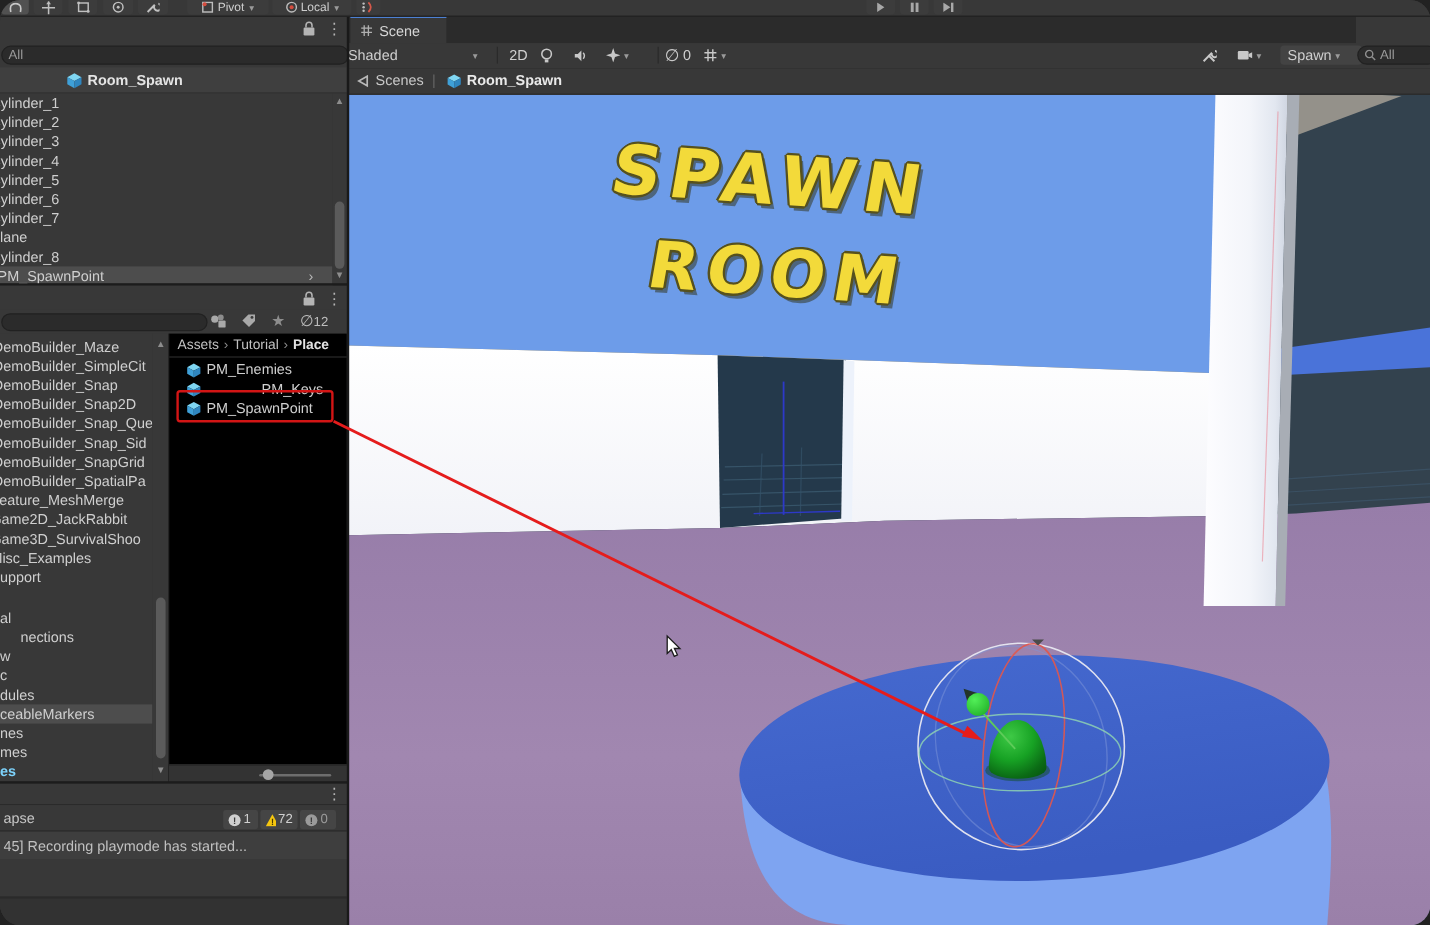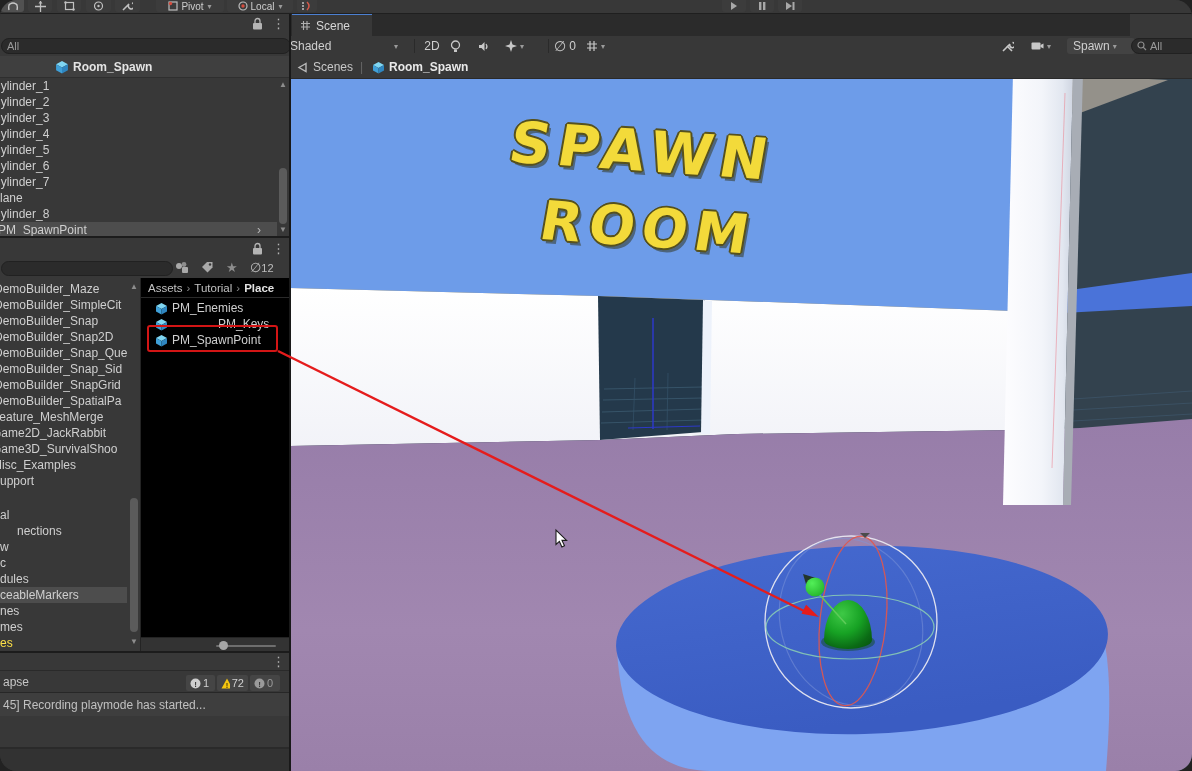--- a/index.html
+++ b/index.html
@@ -18,21 +18,21 @@
   .hdr{left:0;width:289px;height:22px;background:#383838;border-bottom:1px solid #2c2c2c;}
   .kebab{position:absolute;color:#b4b4b4;font-size:13px;line-height:13px;}
   .searchfield{position:absolute;background:#2b2b2b;border:1px solid #212121;border-radius:8px;font-size:11px;color:#9a9a9a;display:flex;align-items:center;padding:0 5px;}
   .row16{height:16px;display:flex;align-items:center;font-size:12px;color:#cfcfcf;white-space:nowrap;overflow:hidden;}
   .row16 .lbl{pointer-events:none;}
   .row-sel{background:#4d4d4d;}
   .chev{position:absolute;right:16px;color:#b9b9b9;font-size:12px;}
   .scroll-thumb{position:absolute;background:#5b5b5b;border-radius:4px;}
   .scroll-arrow{position:absolute;color:#8d8d8d;font-size:8px;line-height:8px;}
   .treecol{background:#383838;}
-  .bold{font-weight:normal;color:#fde047;}
+  .bold{font-weight:bold;color:#7dd3fc;}
   
   #tabbar{left:290px;top:13px;width:840px;height:23px;background:#2b2b2b;z-index:20;}
   #scene-tab{position:absolute;left:2px;top:0;width:80px;height:23px;background:#383838;border-top:2px solid #4c80d2;display:flex;align-items:center;gap:5px;padding-left:8px;box-sizing:border-box;font-size:12px;color:#d6d6d6;}
   #scene-toolbar{left:290px;top:36px;width:902px;height:21px;background:#383838;border-bottom:1px solid #262626;z-index:20;}
   #scene-crumbbar{left:290px;top:57px;width:902px;height:21px;background:#383838;border-bottom:1px solid #2a2a2a;z-index:20;}
   .stb-item{position:absolute;top:0;height:20px;display:flex;align-items:center;gap:3px;font-size:12px;color:#cfcfcf;}
   .stb-sep{position:absolute;top:3px;width:1px;height:14px;background:#2a2a2a;}
   .ddarrow{font-size:8px;color:#9a9a9a;}
   .gizbtn{background:#434343;border-radius:3px;padding:0 6px;height:16px;top:2px;}
   

